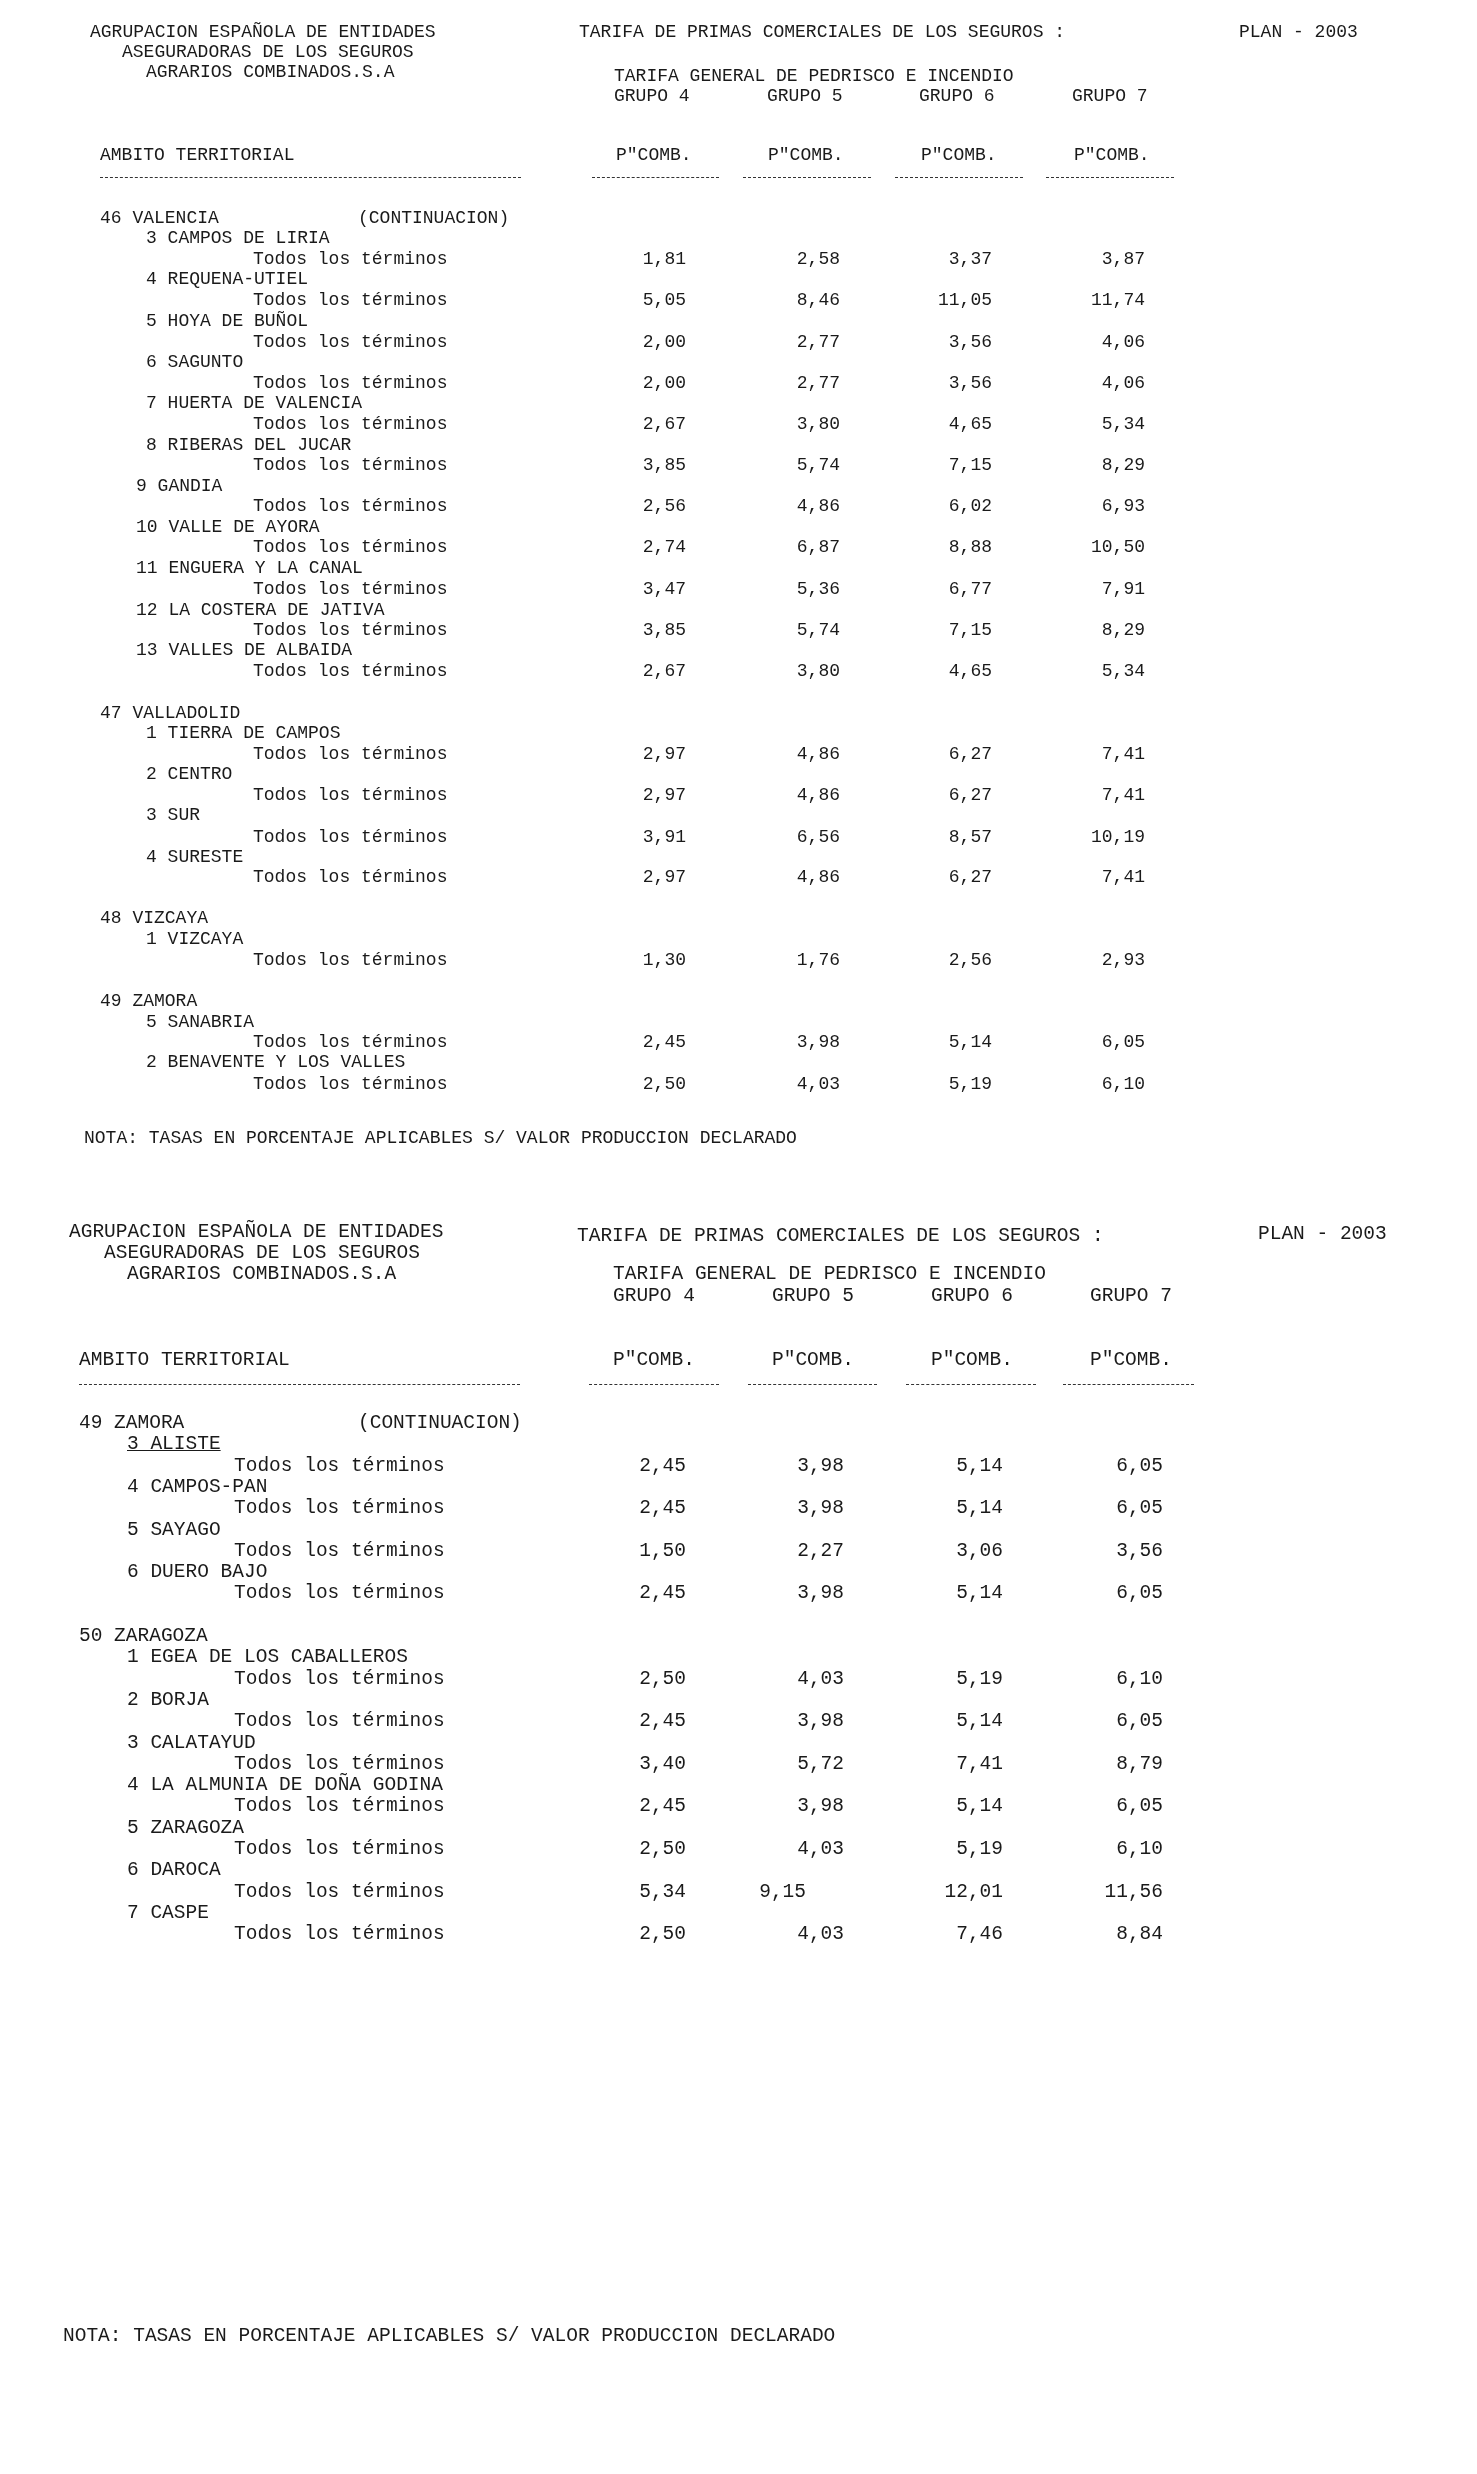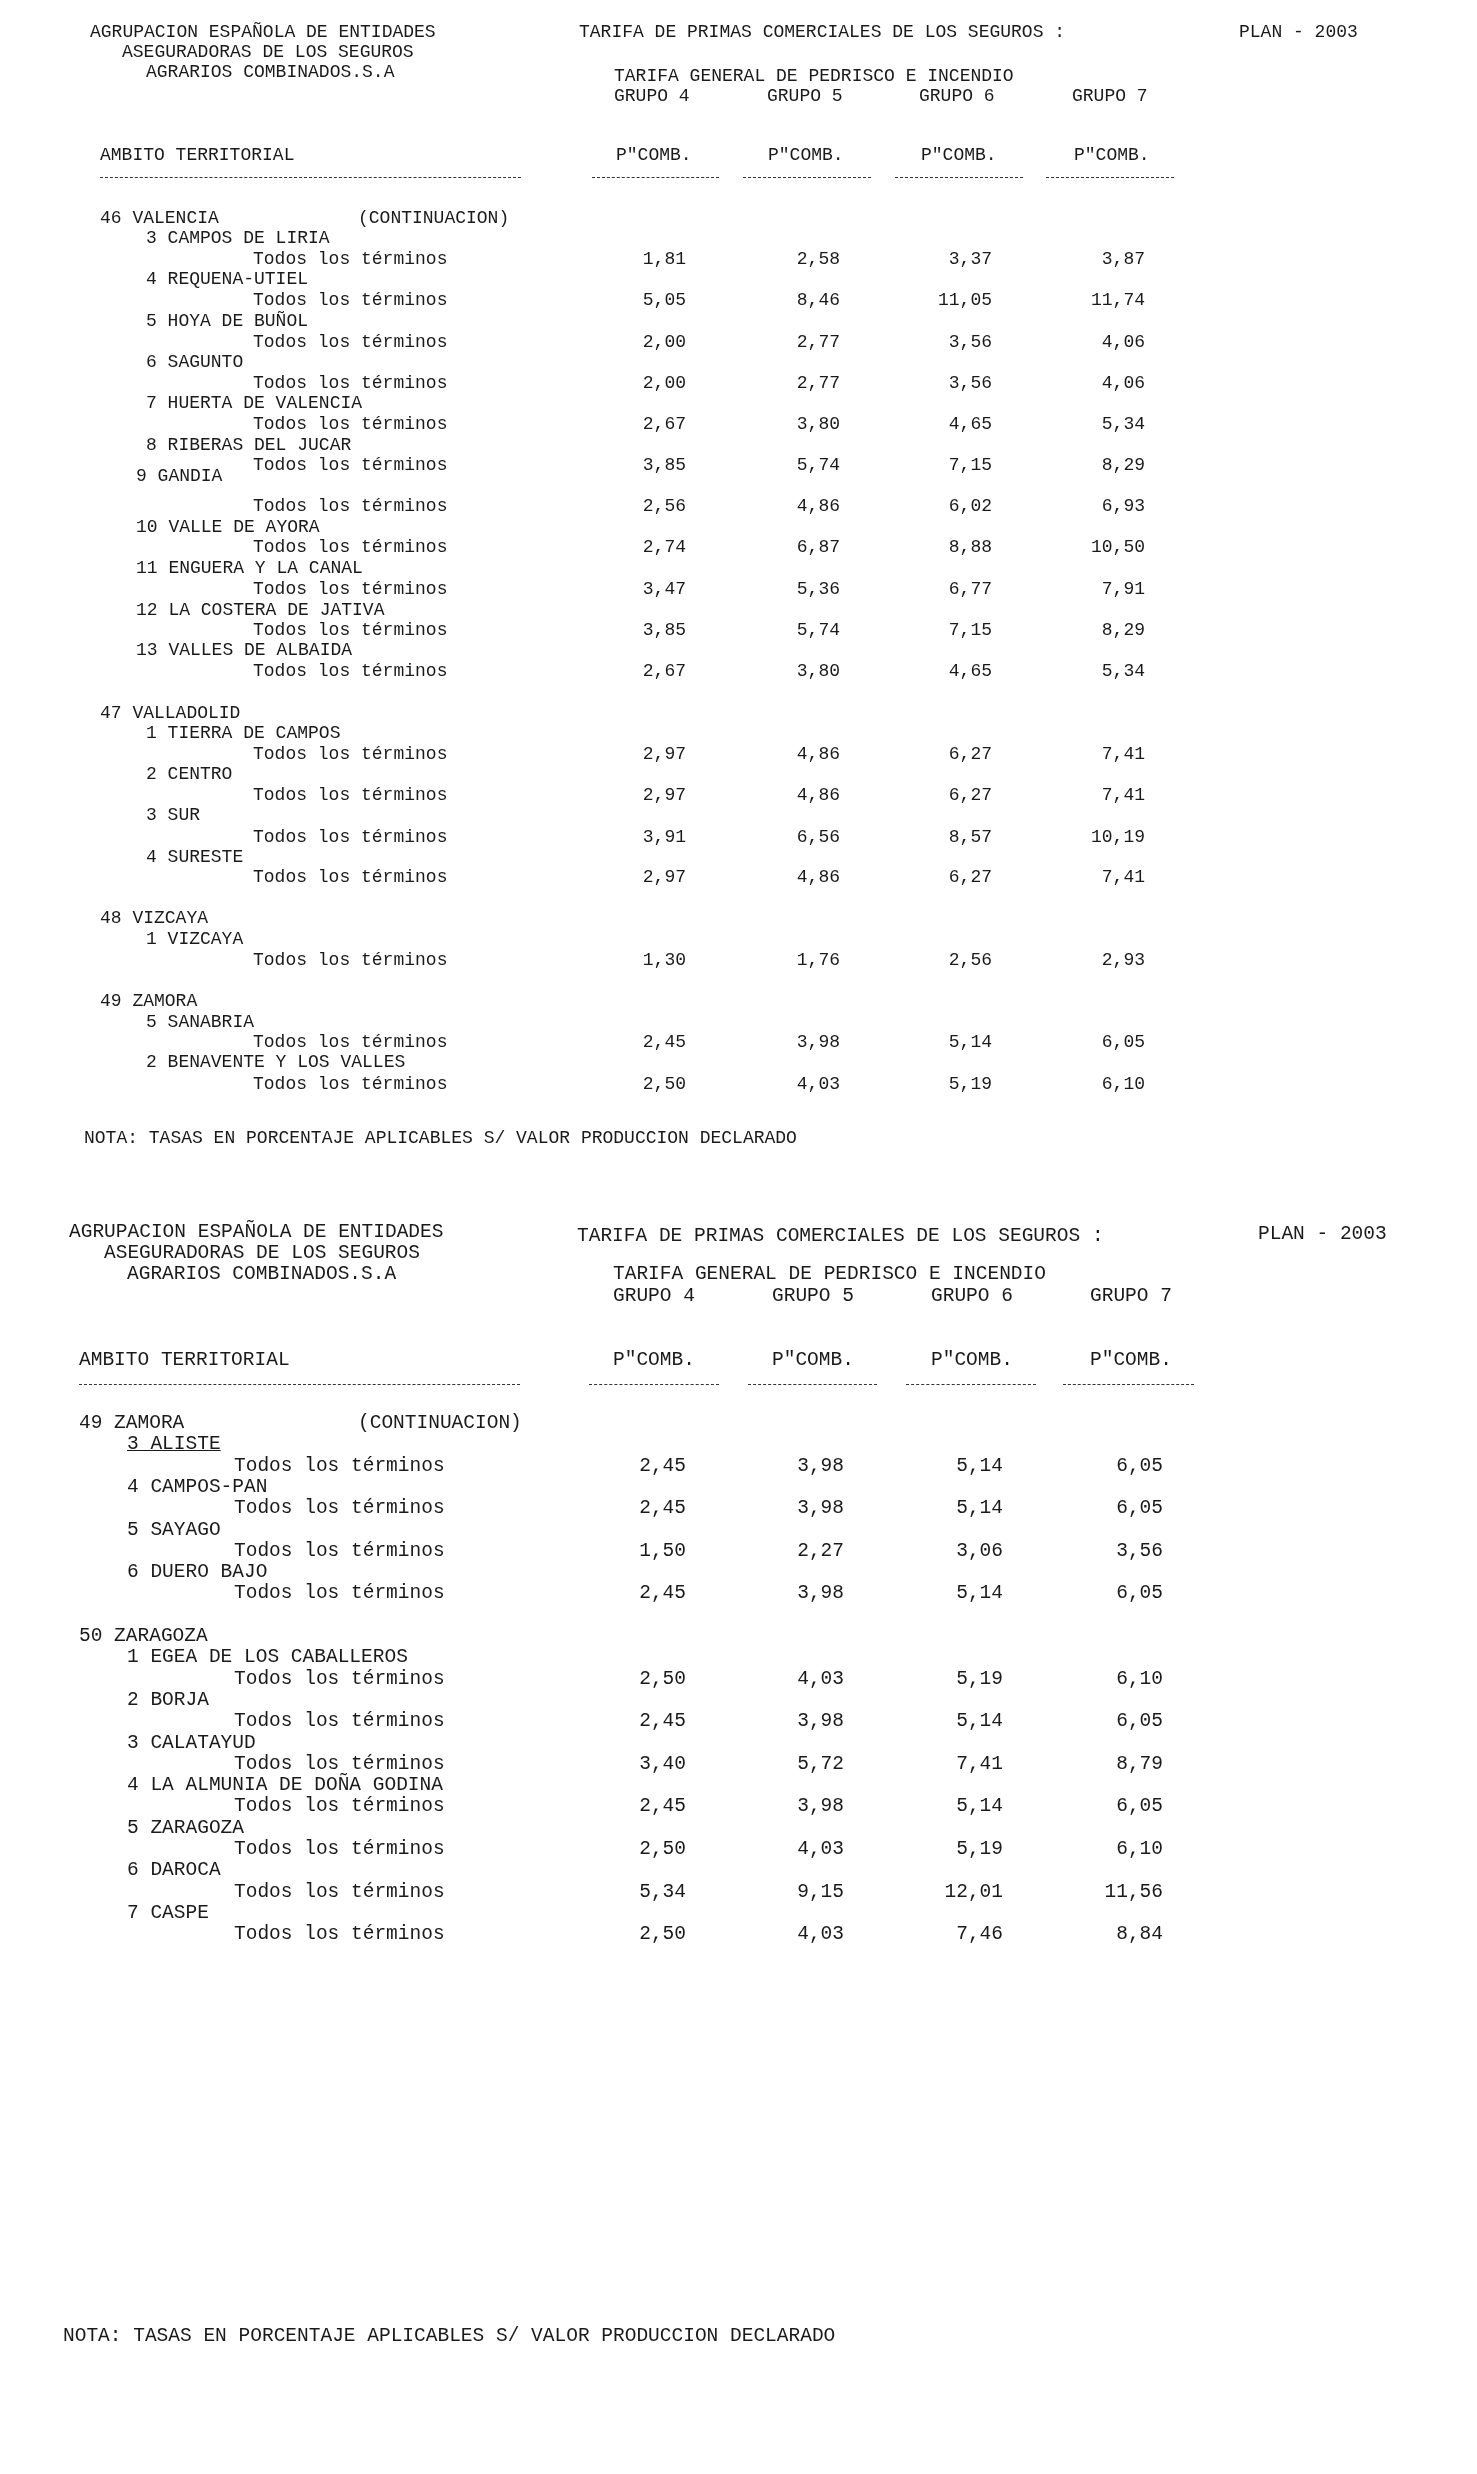--- a/index.html
+++ b/index.html
@@ -98,21 +98,21 @@
         <div class="t" style="left: 146px; top: 436px;">8 RIBERAS DEL JUCAR</div>
       </div>
       <div>
         <div class="t" style="left: 253px; top: 456px;">Todos los términos</div>
         <div class="num" style="left: 592px; top: 456px;">3,85</div>
         <div class="num" style="left: 746px; top: 456px;">5,74</div>
         <div class="num" style="left: 898px; top: 456px;">7,15</div>
         <div class="num" style="left: 1051px; top: 456px;">8,29</div>
       </div>
       <div>
-        <div class="t" style="left: 136px; top: 467px;">9 GANDIA</div>
+        <div class="t" style="left: 136px; top: 477px;">9 GANDIA</div>
       </div>
       <div>
         <div class="t" style="left: 253px; top: 497px;">Todos los términos</div>
         <div class="num" style="left: 592px; top: 497px;">2,56</div>
         <div class="num" style="left: 746px; top: 497px;">4,86</div>
         <div class="num" style="left: 898px; top: 497px;">6,02</div>
         <div class="num" style="left: 1051px; top: 497px;">6,93</div>
       </div>
       <div>
         <div class="t" style="left: 136px; top: 518px;">10 VALLE DE AYORA</div>
@@ -359,21 +359,21 @@
         <div class="num" style="left: 750px; top: 1840px;">4,03</div>
         <div class="num" style="left: 909px; top: 1840px;">5,19</div>
         <div class="num" style="left: 1069px; top: 1840px;">6,10</div>
       </div>
       <div>
         <div class="t" style="left: 127px; top: 1861px;">6 DAROCA</div>
       </div>
       <div>
         <div class="t" style="left: 234px; top: 1883px;">Todos los términos</div>
         <div class="num" style="left: 592px; top: 1883px;">5,34</div>
-        <div class="num" style="left: 750px; top: 1883px;">9,15</div>
+        <div class="num" style="left: 712px; top: 1883px;">9,15</div>
         <div class="num" style="left: 909px; top: 1883px;">12,01</div>
         <div class="num" style="left: 1069px; top: 1883px;">11,56</div>
       </div>
       <div>
         <div class="t" style="left: 127px; top: 1904px;">7 CASPE</div>
       </div>
       <div>
         <div class="t" style="left: 234px; top: 1925px;">Todos los términos</div>
         <div class="num" style="left: 592px; top: 1925px;">2,50</div>
         <div class="num" style="left: 750px; top: 1925px;">4,03</div>

